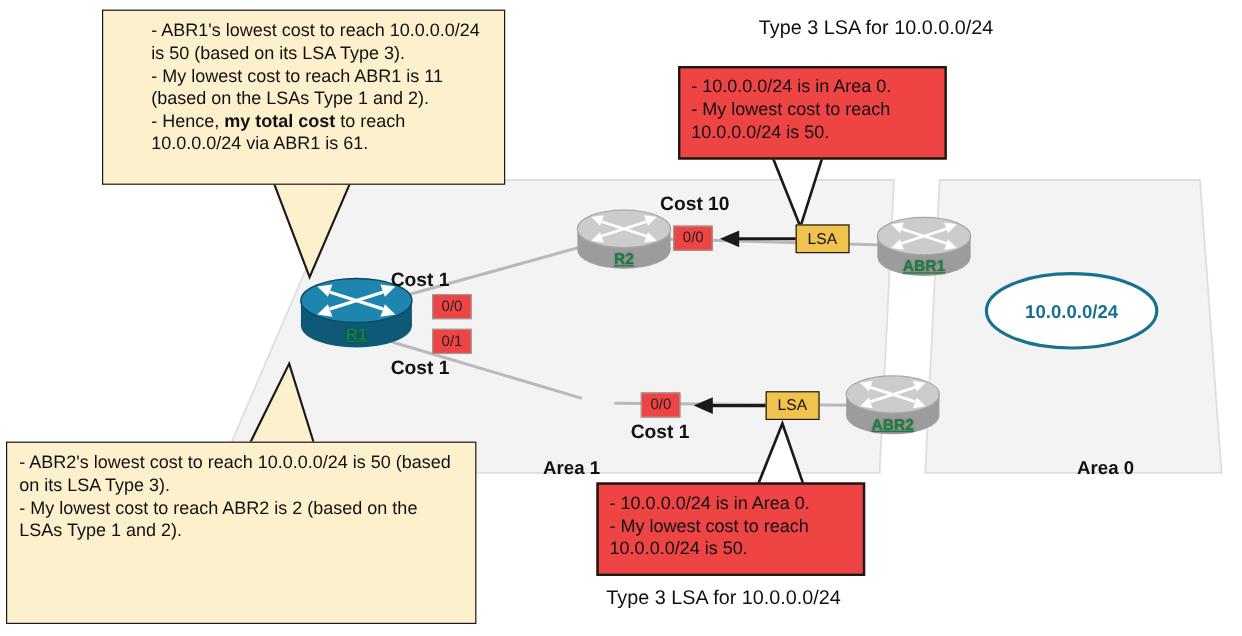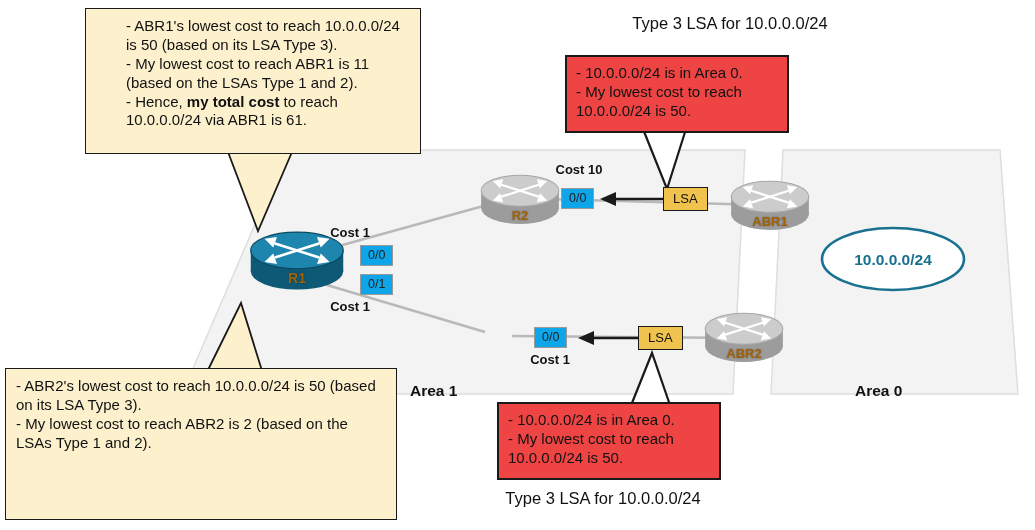--- a/index.html
+++ b/index.html
@@ -4,30 +4,30 @@
 <style>
   html,body{margin:0;padding:0;background:#ffffff;}
   body{font-family:"Liberation Sans", sans-serif;}
   .stage{position:relative;width:1035px;height:530px;overflow:hidden;background:#ffffff;}
   .stage svg.bg{position:absolute;left:0;top:0;}
   .callout{position:absolute;box-sizing:border-box;font-size:15px;line-height:1.26;color:#111;}
   .callout.yellow{background:#fdf1cd;border:1.8px solid #1a1a1a;padding:8px 10px;}
   .callout.white{background:#ef4444;border:2.2px solid #1a1a1a;padding:7px 9px;}
   .callout b{font-weight:bold;}
   .title{position:absolute;font-weight:normal;font-size:16.5px;color:#111;text-align:center;}
-  .ifbox{position:absolute;box-sizing:border-box;background:#0ea5e9;border:1.4px solid #9a9a9a;
+  .ifbox{position:absolute;box-sizing:border-box;background:#ef4444;border:1.4px solid #9a9a9a;
          font-size:12.5px;color:#222;padding:2px 7px;line-height:1.2;}
   .lsabox{position:absolute;box-sizing:border-box;background:#f0c34e;border:1.7px solid #1a1a1a;
           font-size:13px;font-weight:normal;color:#111;padding:3px 9px;line-height:1.2;}
-  .costlabel{position:absolute;font-size:13px;font-weight:bold;color:#111;text-align:center;}
-  .arealabel{position:absolute;font-size:15.5px;font-weight:bold;color:#111;text-align:left;}
+  .costlabel{position:absolute;font-size:16px;font-weight:bold;color:#111;text-align:center;}
+  .arealabel{position:absolute;font-size:15.5px;font-weight:bold;color:#111;text-align:right;}
   .router{position:absolute;}
   .router svg{position:absolute;left:0;top:0;width:100%;height:100%;}
-  .router-label{position:absolute;left:0;right:0;bottom:3px;text-align:center;color:#a16207;
-                font-weight:bold;font-size:13px;text-shadow:0 0 2px rgba(0,0,0,.35);}
+  .router-label{position:absolute;left:0;right:0;bottom:3px;text-align:center;color:#15803d;
+                font-weight:bold;font-size:13px;text-shadow:0 0 2px rgba(0,0,0,.35);text-decoration:underline;}
   svg text{font-family:"Liberation Sans", sans-serif;}
 </style>
 </head>
 <body>
 
 <div class="stage">
 
   <svg class="bg" width="1035" height="530" viewBox="0 0 1035 530">
 
     <polygon points="287,150 745,150 733,394 182,394" fill="#f3f3f3" stroke="#dedede" stroke-width="1.5"></polygon>

